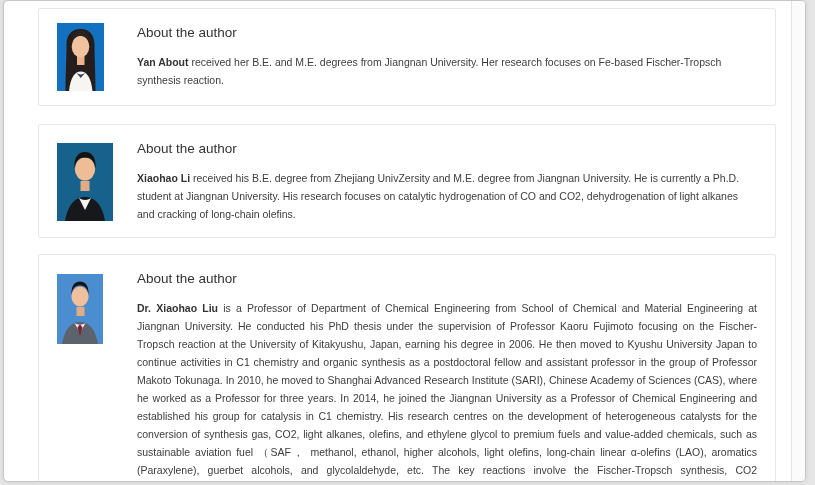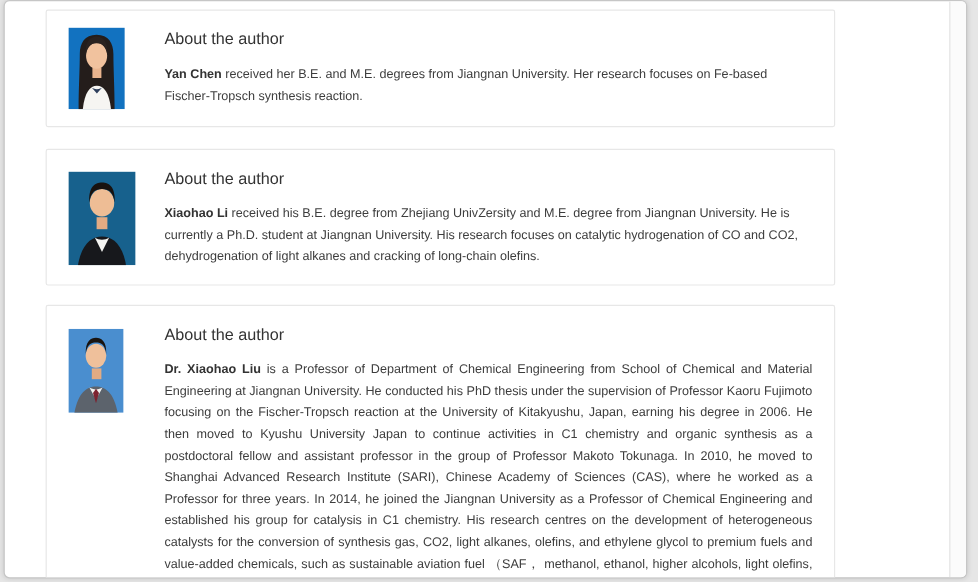--- a/index.html
+++ b/index.html
@@ -17,21 +17,21 @@
     border-radius:5px;
     overflow:hidden;
     box-shadow:0 0 4px rgba(0,0,0,0.12);
   }
   .scrollbar{
     position:absolute;top:0;right:0;bottom:0;width:13px;
     background:#fbfbfb;border-left:1px solid #e4e4e4;
   }
   .content{position:absolute;left:0;top:0;right:14px;bottom:0;}
   .card{
-    margin-left:34px;width:658px;box-sizing:border-box;
+    margin-left:34px;width:738px;box-sizing:border-box;
     background:#fff;border:1px solid #e7e7e7;border-radius:2px;
     display:flex;align-items:flex-start;
     padding:14px 18px;
   }
   .card-1{margin-top:7px;min-height:92px;}
   .card-2{margin-top:18px;min-height:114px;}
   .card-3{margin-top:16px;}
   .photo-col{flex:0 0 80px;width:80px;}
   .photo{display:block;}
   .photo-offset-sm{margin-top:4px;}
@@ -61,21 +61,21 @@
             <path d="M23.5 6 C13.5 6 9.5 13 9.5 22 C9.5 34 8.5 52 8.5 68 L38.5 68 C38.5 52 37.5 34 37.5 22 C37.5 13 33.5 6 23.5 6 Z" fill="#241d1b"></path>
             <rect x="20" y="33" width="7.5" height="9" fill="#e9b48e"></rect>
             <path d="M12 68 C13.5 54 18 48.5 23.75 48.5 C29.5 48.5 34 54 35.5 68 Z" fill="#f6f5f2"></path>
             <path d="M19 49.6 C21 52 26.5 52 28.5 49.6 L23.75 55 Z" fill="#2e3f5c"></path>
             <ellipse cx="23.5" cy="23.5" rx="8.8" ry="10.8" fill="#f1c29e"></ellipse>
             <path d="M14.5 23 C13.5 11 19 7.5 23.5 7.5 C28 7.5 33.5 11 32.5 23 C31.5 15.5 28.5 13 23.5 13 C18.5 13 15.5 15.5 14.5 23 Z" fill="#2a2220"></path>
           </svg>
         </div>
         <div class="text-col">
           <h2 class="about">About the author</h2>
-          <p class="bio"><strong>Yan Chen</strong><span> received her B.E. and M.E. degrees from Jiangnan University. Her research focuses on Fe-based Fischer-Tropsch synthesis reaction.</span></p>
+          <p class="bio"><strong>Yan About</strong><span> received her B.E. and M.E. degrees from Jiangnan University. Her research focuses on Fe-based Fischer-Tropsch synthesis reaction.</span></p>
         </div>
       </section>
 
       <section class="card card-2">
         <div class="photo-col">
           <svg class="photo photo-offset-sm" width="56" height="78" viewBox="0 0 56 78" role="img" aria-label="ID portrait of man in dark suit and white shirt, dark blue background">
             <rect x="0" y="0" width="56" height="78" fill="#17618d"></rect>
             <rect x="23.5" y="38" width="9" height="10" fill="#e3ab83"></rect>
             <path d="M8 78 C11 60 19.5 54 28 54 C36.5 54 45 60 48 78 Z" fill="#17181c"></path>
             <path d="M22 55 L28 67 L34 55 C30.5 57.5 25.5 57.5 22 55 Z" fill="#f4f4f2"></path>

